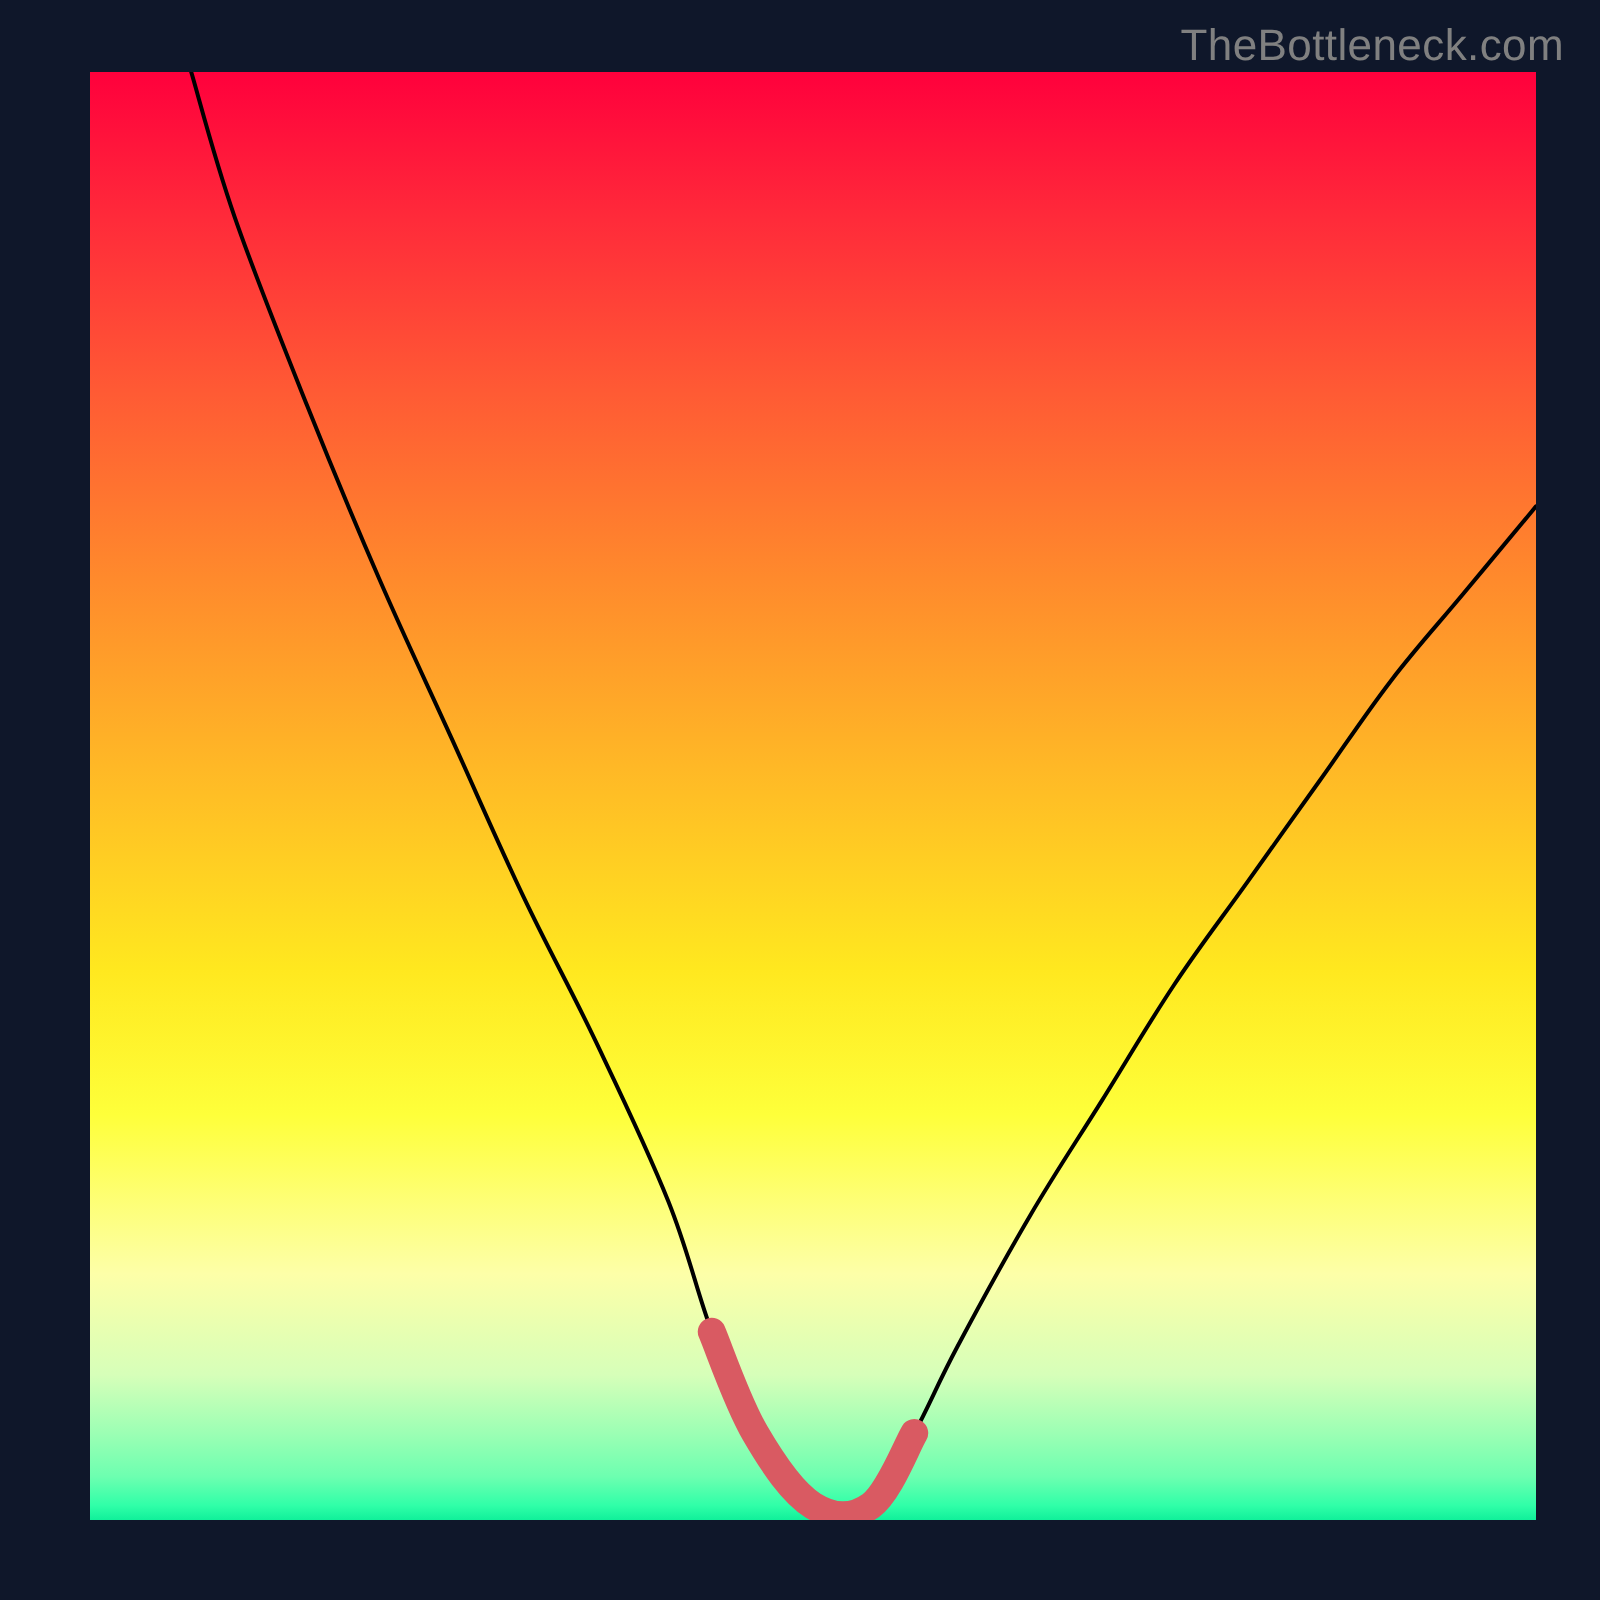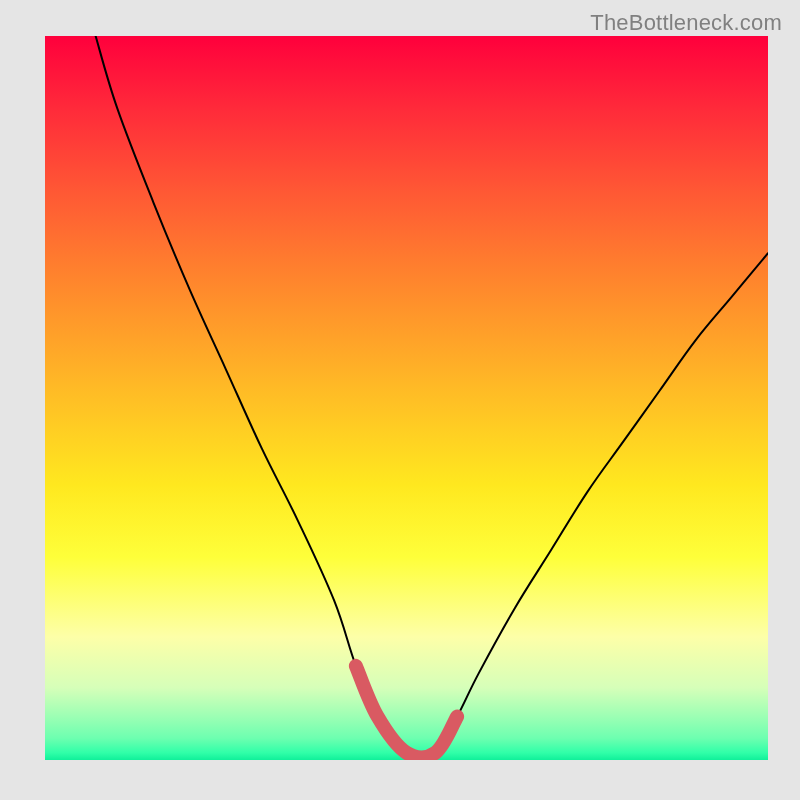--- a/index.html
+++ b/index.html
@@ -8,21 +8,21 @@
     width: 800px;
     height: 800px;
     overflow: hidden;
     background: #000;
     font-family: Arial, Helvetica, sans-serif;
   }
   .frame {
     position: relative;
     width: 800px;
     height: 800px;
-    background: #e5e5e5;
+    background: #0f172a;
   }
   .plot-area {
     position: absolute;
     left: 45px;
     top: 36px;
     width: 723px;
     height: 724px;
     background: linear-gradient(
       to bottom,
       #ff003c 0%,

